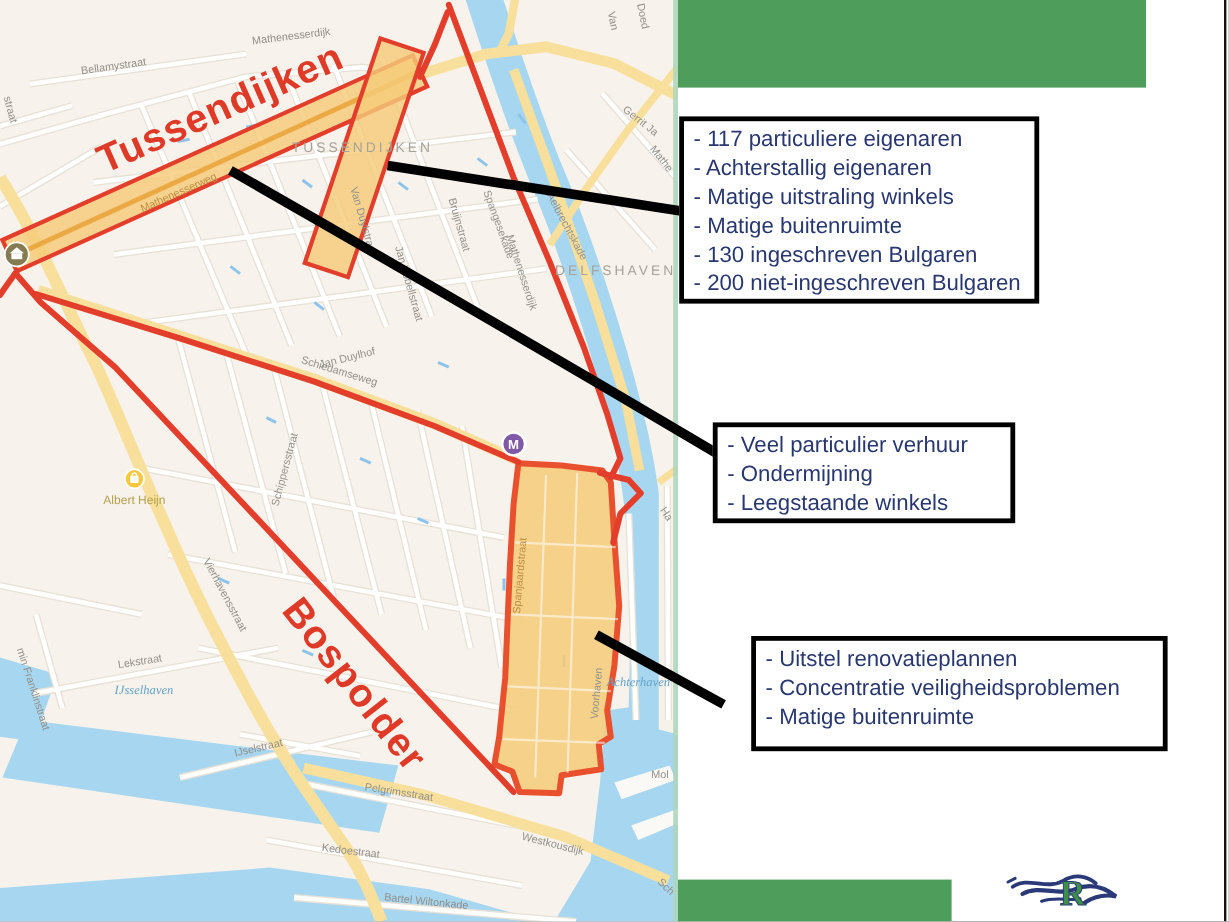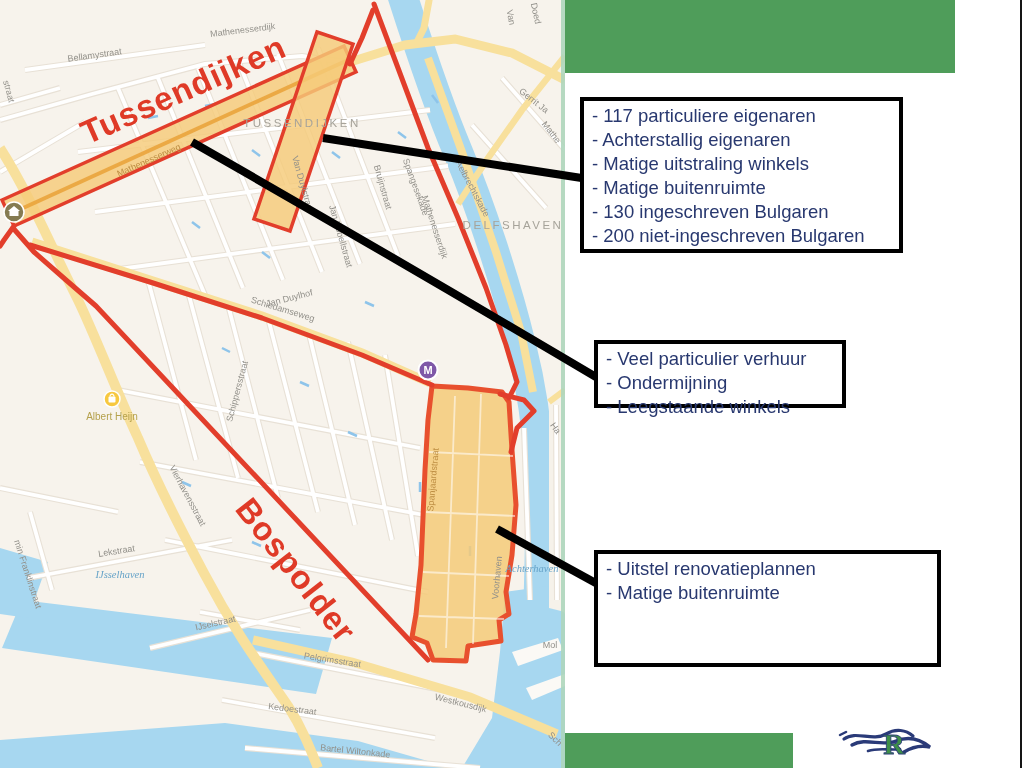--- a/index.html
+++ b/index.html
@@ -7,23 +7,23 @@
          font-family:"Liberation Sans",sans-serif;}
   .map-panel{position:absolute;left:0;top:0;width:565px;height:768px;}
   .overlay{position:absolute;left:0;top:0;width:1024px;height:768px;pointer-events:none;}
   .green-bar{position:absolute;background:#4f9d5a;}
   .green-bar.top{left:565px;top:0;width:390px;height:73px;}
   .green-bar.bottom{left:565px;top:733px;width:228px;height:35px;}
   .right-border{position:absolute;left:1020px;top:0;width:2px;height:768px;background:#151515;}
   .box{position:absolute;background:#fff;border:4px solid #000;box-sizing:border-box;
        color:#28386f;font-size:18.5px;line-height:24px;padding:3px 4px 3px 8px;}
   .box .bl{white-space:nowrap;}
-  .box1{left:580px;top:97px;width:323px;height:156px;}
-  .box2{left:594px;top:340px;width:252px;height:68px;}
-  .box3{left:594px;top:530px;width:347px;height:117px;margin-top:20px;}
+  .box1{left:566px;top:97px;width:300px;height:156px;}
+  .box2{left:594px;top:352px;width:252px;height:84px;}
+  .box3{left:626px;top:530px;width:347px;height:96px;}
   .logo{position:absolute;left:838px;top:718px;width:100px;height:46px;}
   
   .st{fill:#92908a;font-size:9px;font-family:"Liberation Sans",sans-serif;}
   .sto{fill:#bd8d42;font-size:9px;font-family:"Liberation Sans",sans-serif;}
   .area{fill:#a6a39a;font-size:11.5px;letter-spacing:2.5px;font-family:"Liberation Sans",sans-serif;}
   .water-lb{fill:#66a3c8;font-size:10.5px;font-style:italic;font-family:"Liberation Serif",serif;}
   .red-lb{fill:#df3a27;font-size:33px;font-weight:bold;letter-spacing:1px;
           font-family:"Liberation Sans",sans-serif;}
   .ah{fill:#b5a14c;font-size:10px;font-family:"Liberation Sans",sans-serif;}
   text{text-anchor:middle;}
@@ -158,20 +158,21 @@
     <div class="bl">- 130 ingeschreven Bulgaren</div>
     <div class="bl">- 200 niet-ingeschreven Bulgaren</div>
   </div>
   <div class="box box2">
     <div class="bl">- Veel particulier verhuur</div>
     <div class="bl">- Ondermijning</div>
     <div class="bl">- Leegstaande winkels</div>
   </div>
   <div class="box box3">
     <div class="bl">- Uitstel renovatieplannen</div>
+    <div class="bl">- Concentratie veiligheidsproblemen</div>
     <div class="bl">- Matige buitenruimte</div>
   </div>
 
   <div class="logo">
     <svg width="100" height="46" viewBox="0 0 100 46">
       <path d="M6,21 C18,12 34,24 48,16 C58,10 68,12 75,18" fill="none" stroke="#2a3a78" stroke-width="3.2" stroke-linecap="round"></path>
       <path d="M14,27 C28,19 44,29 58,23 C70,18 82,21 92,29 C83,27 74,29 66,34" fill="none" stroke="#2a3a78" stroke-width="3.4" stroke-linecap="round"></path>
       <path d="M30,33 C42,29 54,33 62,31" fill="none" stroke="#2a3a78" stroke-width="2.6" stroke-linecap="round"></path>
       <path d="M2,17 l6,-3" stroke="#2a3a78" stroke-width="2.5" stroke-linecap="round"></path>
       <text x="56" y="36" text-anchor="middle" font-family="Liberation Serif, serif" font-weight="bold" font-size="30" fill="#3e8f47" stroke="#2a3a78" stroke-width="0.8">R</text>

